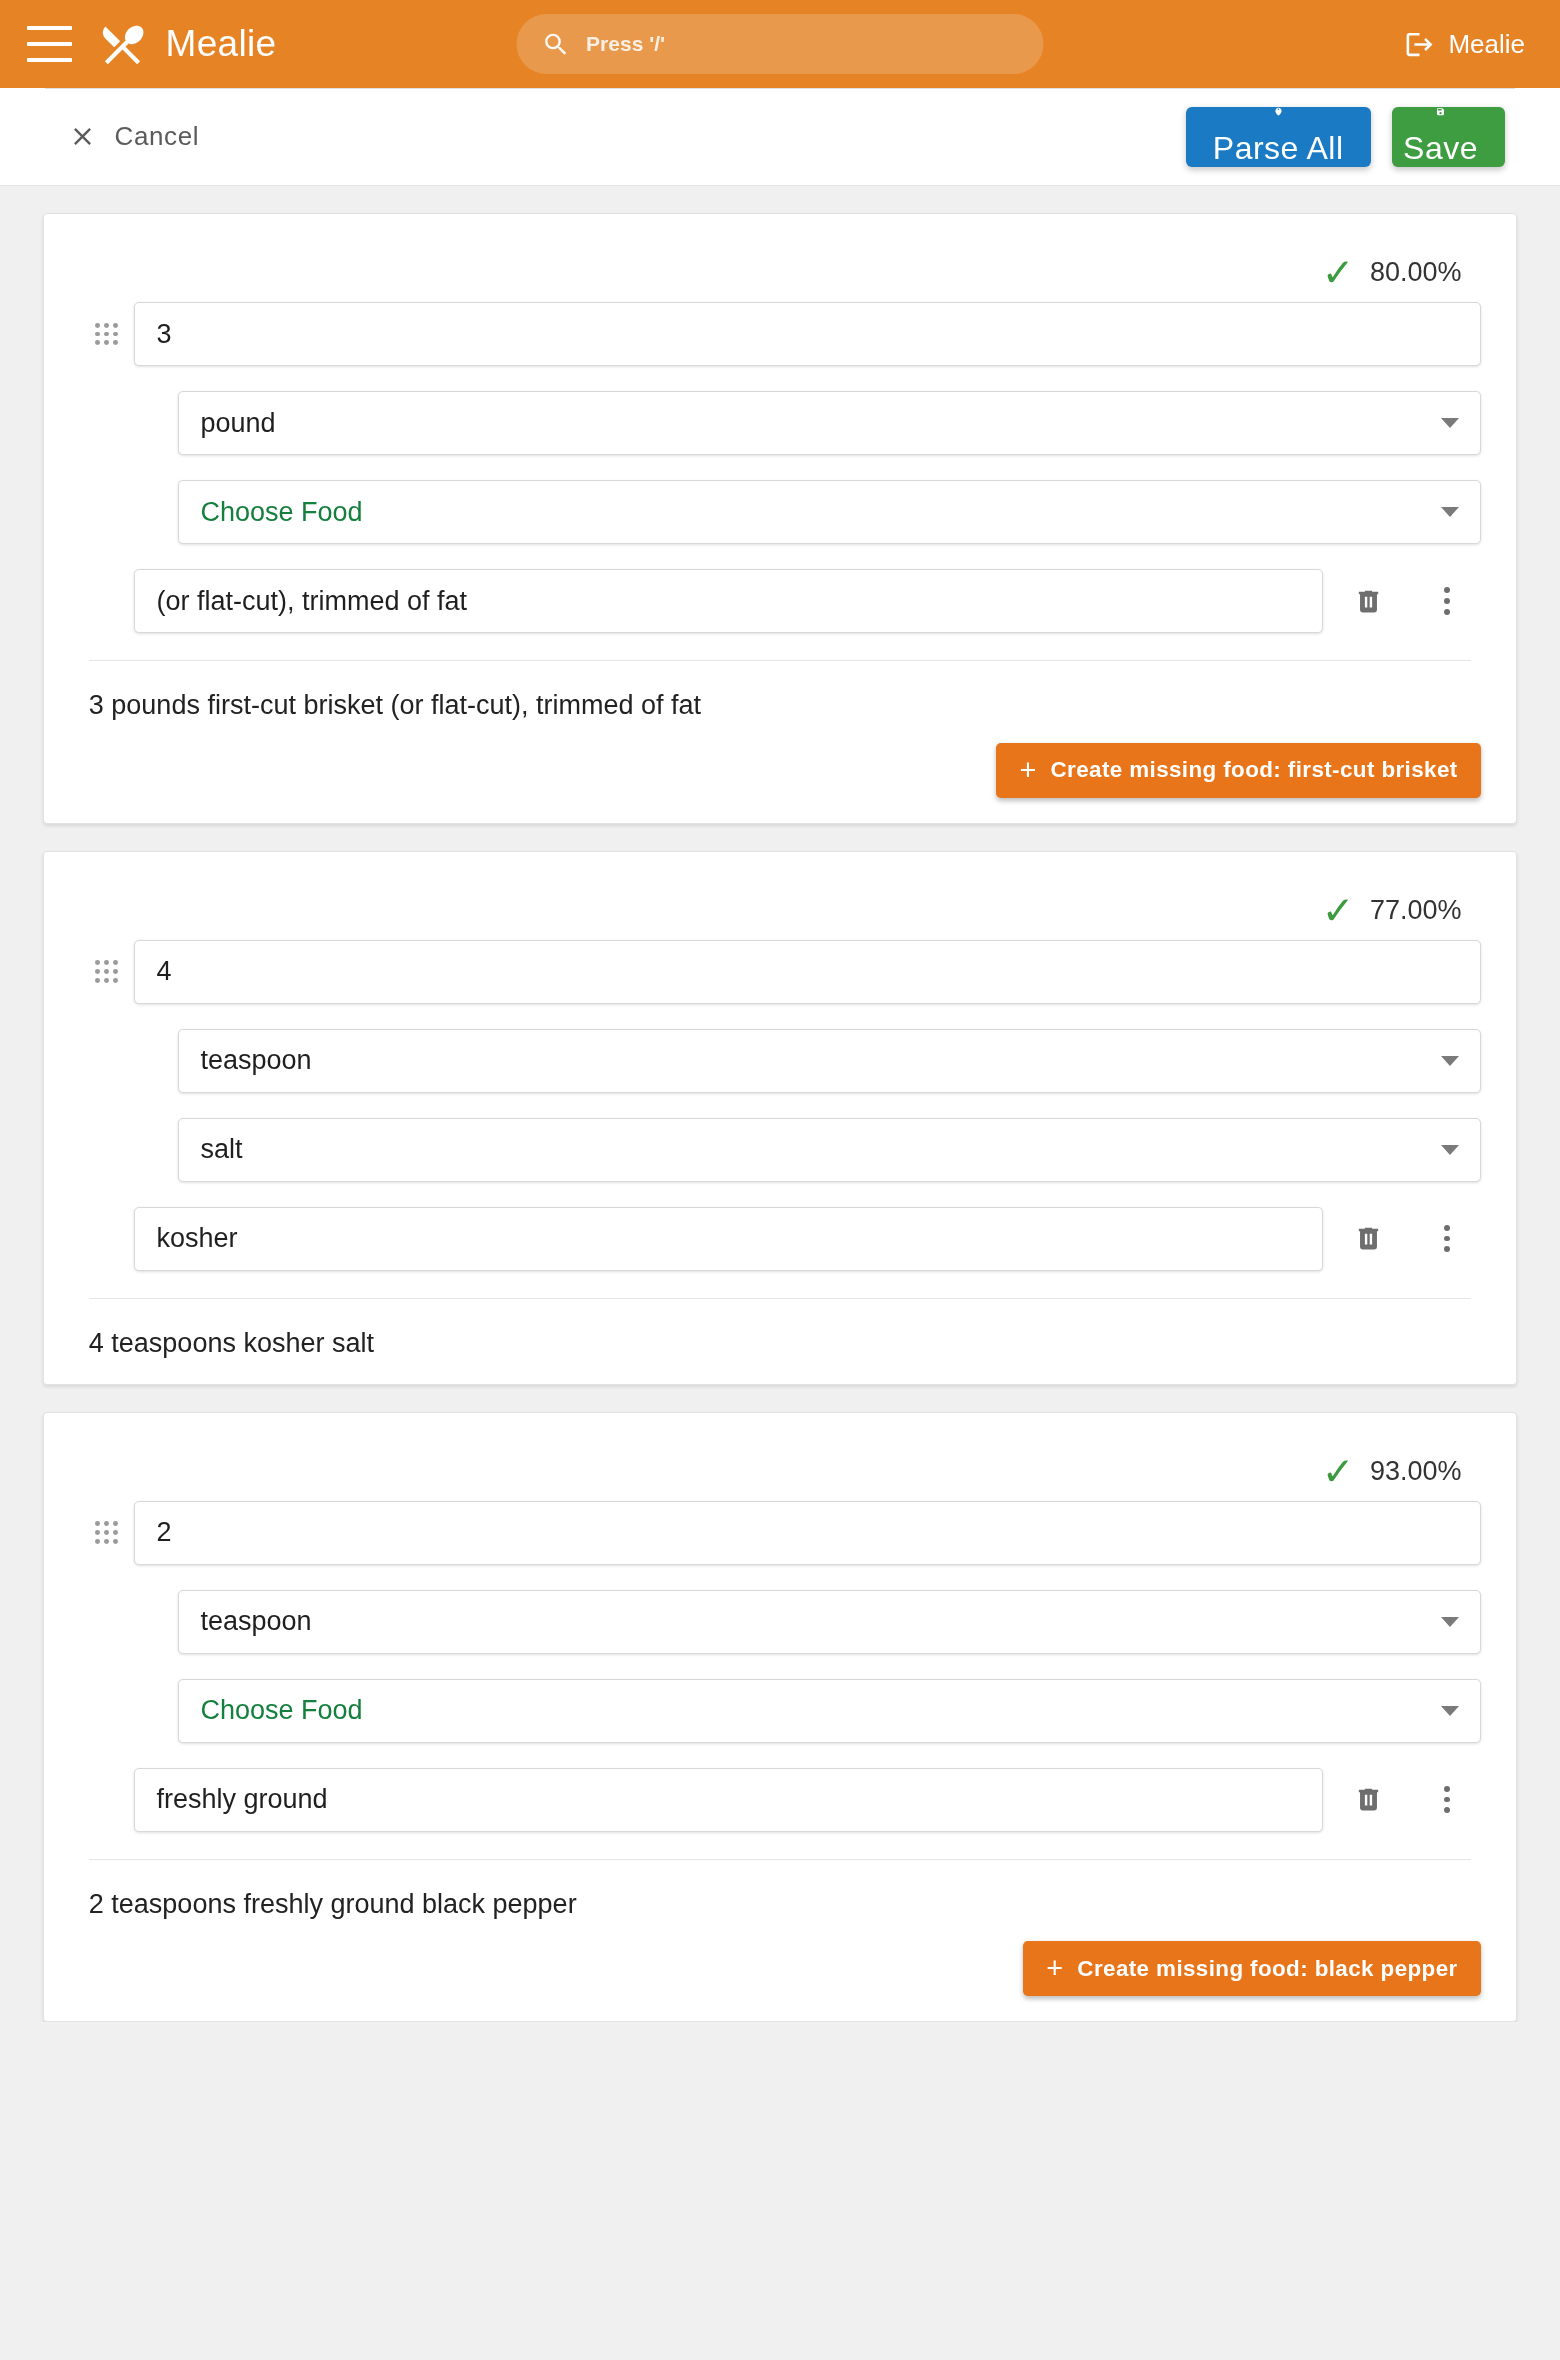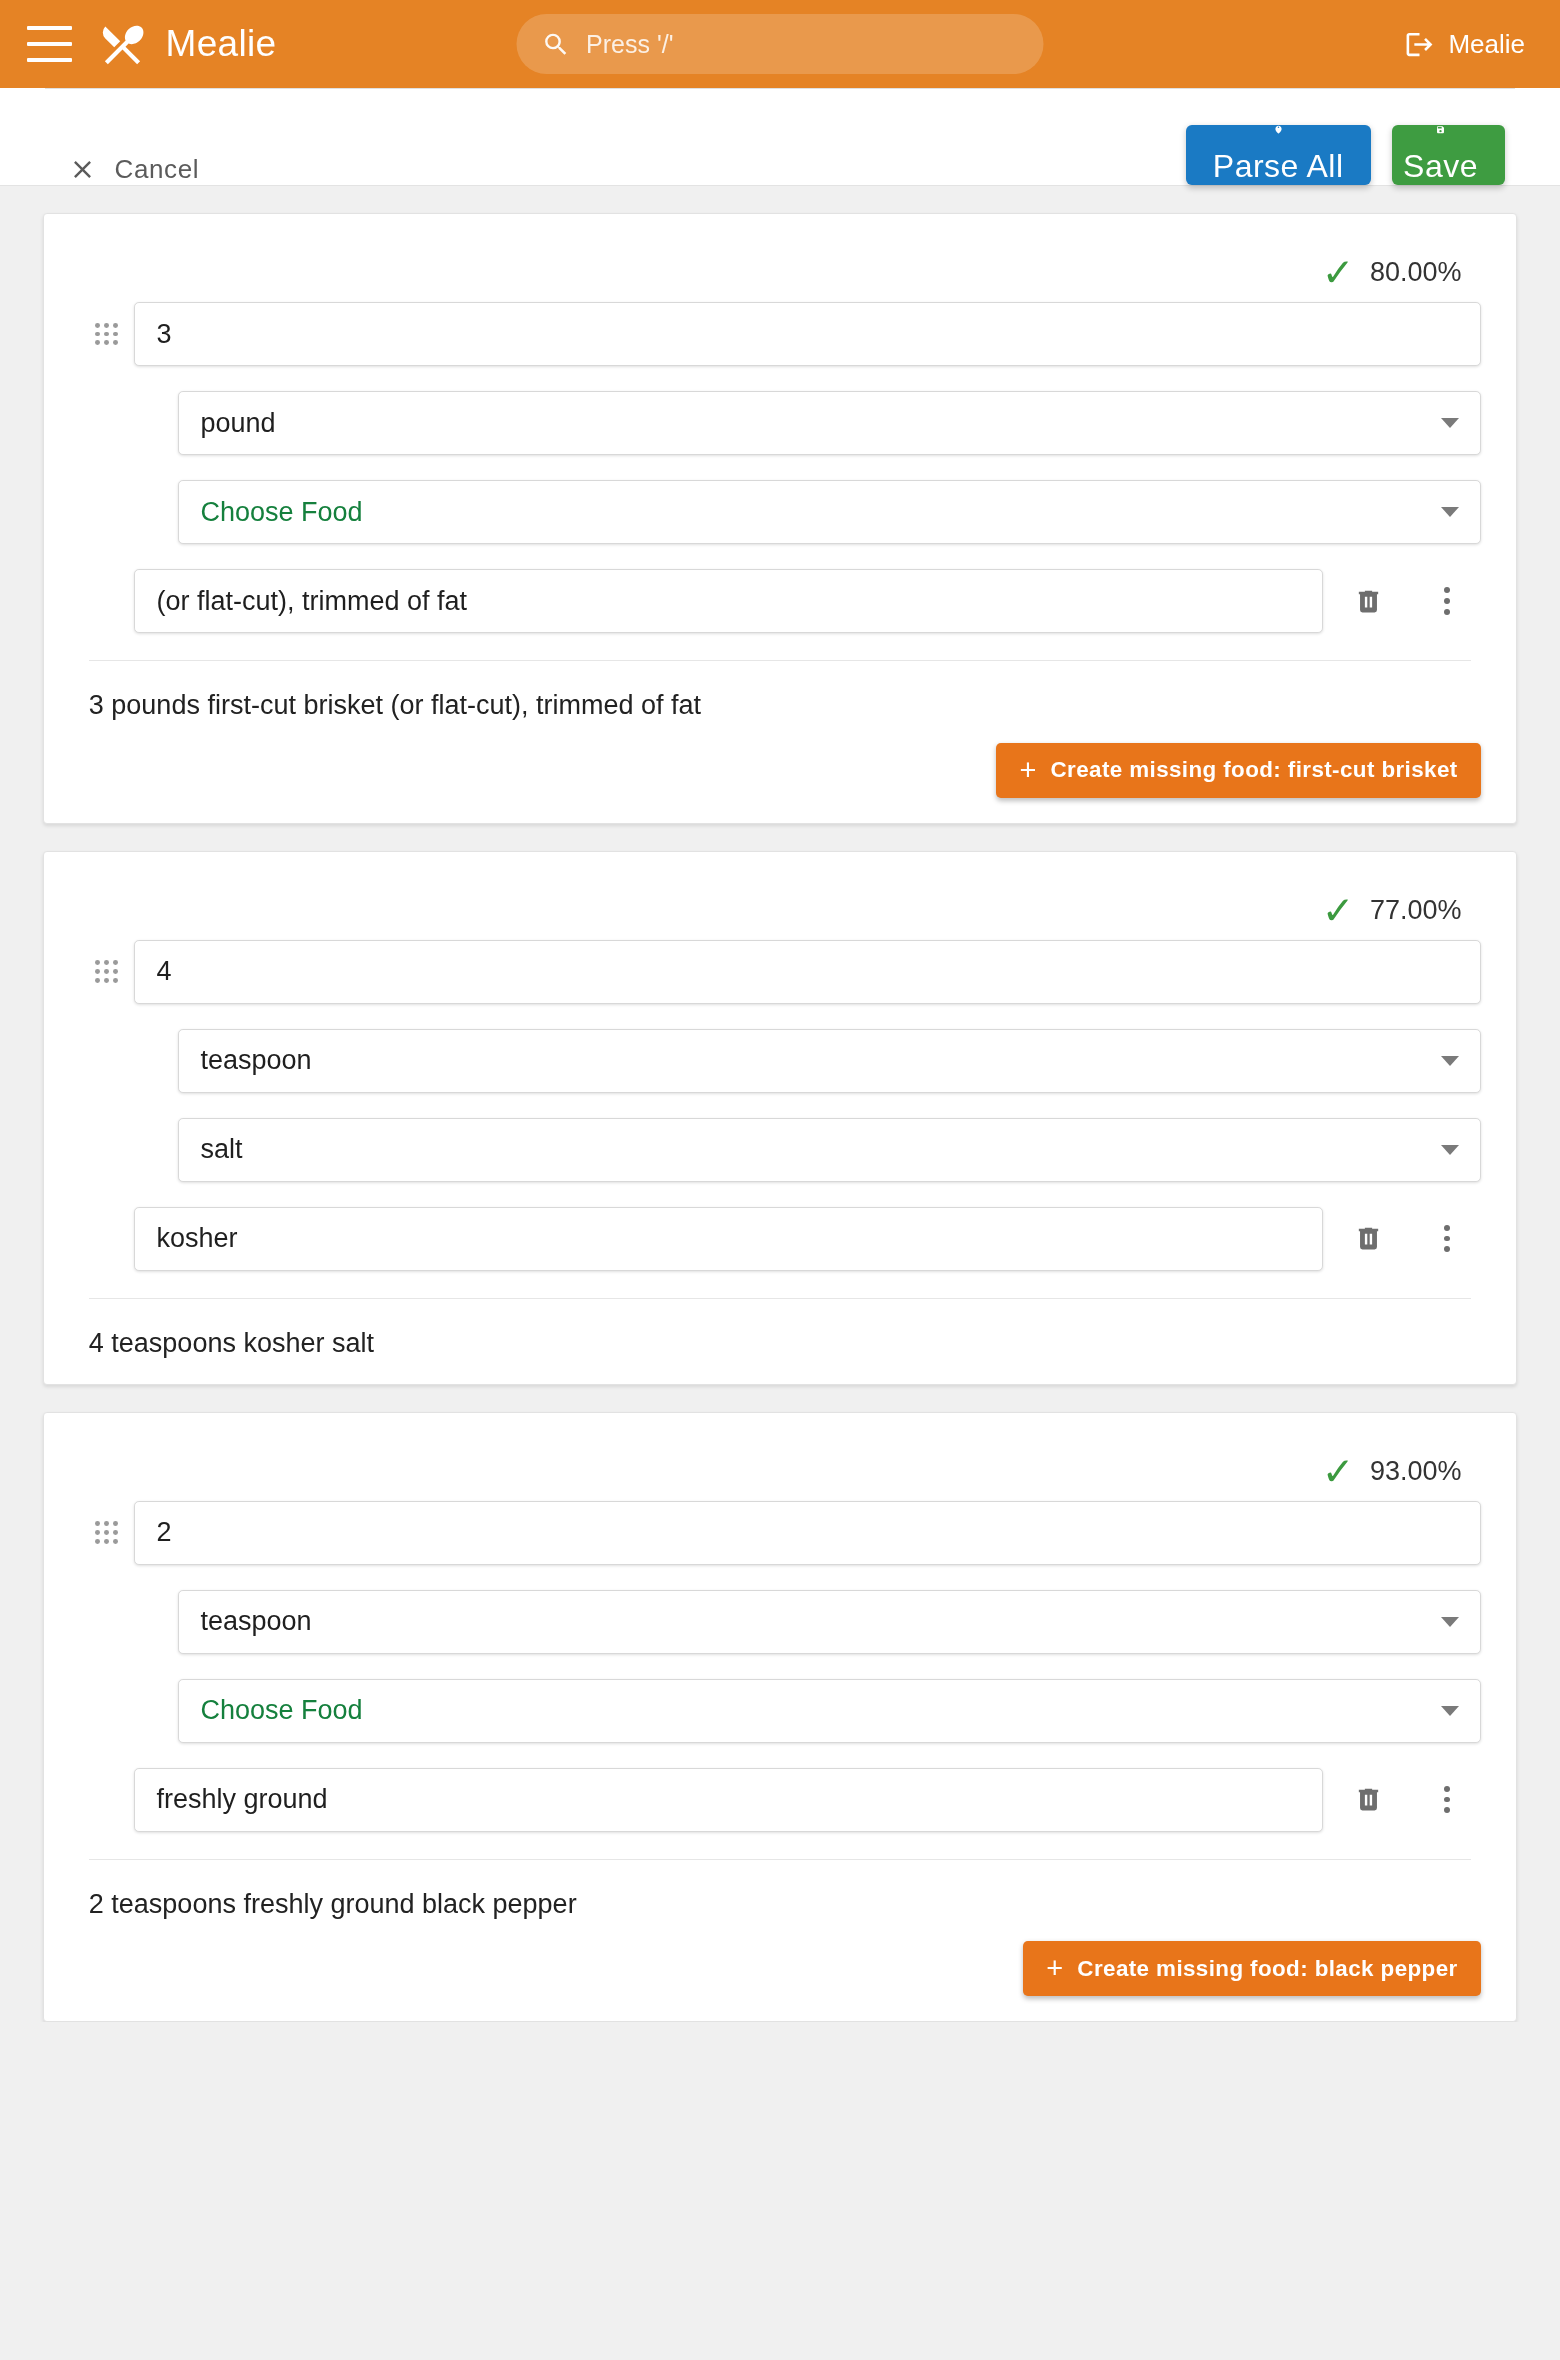--- a/index.html
+++ b/index.html
@@ -39,39 +39,39 @@
     width: 527px;
     height: 60px;
     background: rgba(255,255,255,0.18);
     border-radius: 30px;
     display: flex;
     align-items: center;
     padding: 0 25px;
     cursor: text;
   }
   .search-box .s-icon { margin-right: 15.6px; opacity: .95; }
-  .search-text { font-size: 25px; color: rgba(255,255,255,0.85); }
+  .search-text { font-size: 21px; color: rgba(255,255,255,0.85); font-weight: bold; }
 
   .logout {
     position: absolute;
     right: 35px;
     display: flex;
     align-items: center;
     gap: 13.7px;
     font-size: 26px;
     cursor: pointer;
   }
 
   
   .toolbar {
     height: 98px;
     background: #fff;
     border-bottom: 1px solid #e3e3e3;
     display: flex;
-    align-items: flex-end;
+    align-items: center;
     padding: 0 55px 0 68px;
     position: relative;
   }
   .toolbar:before {
     content: "";
     position: absolute;
     left: 45px; right: 45px; top: 0;
     border-top: 1px solid #e0e0e0;
   }
   .cancel-btn {

